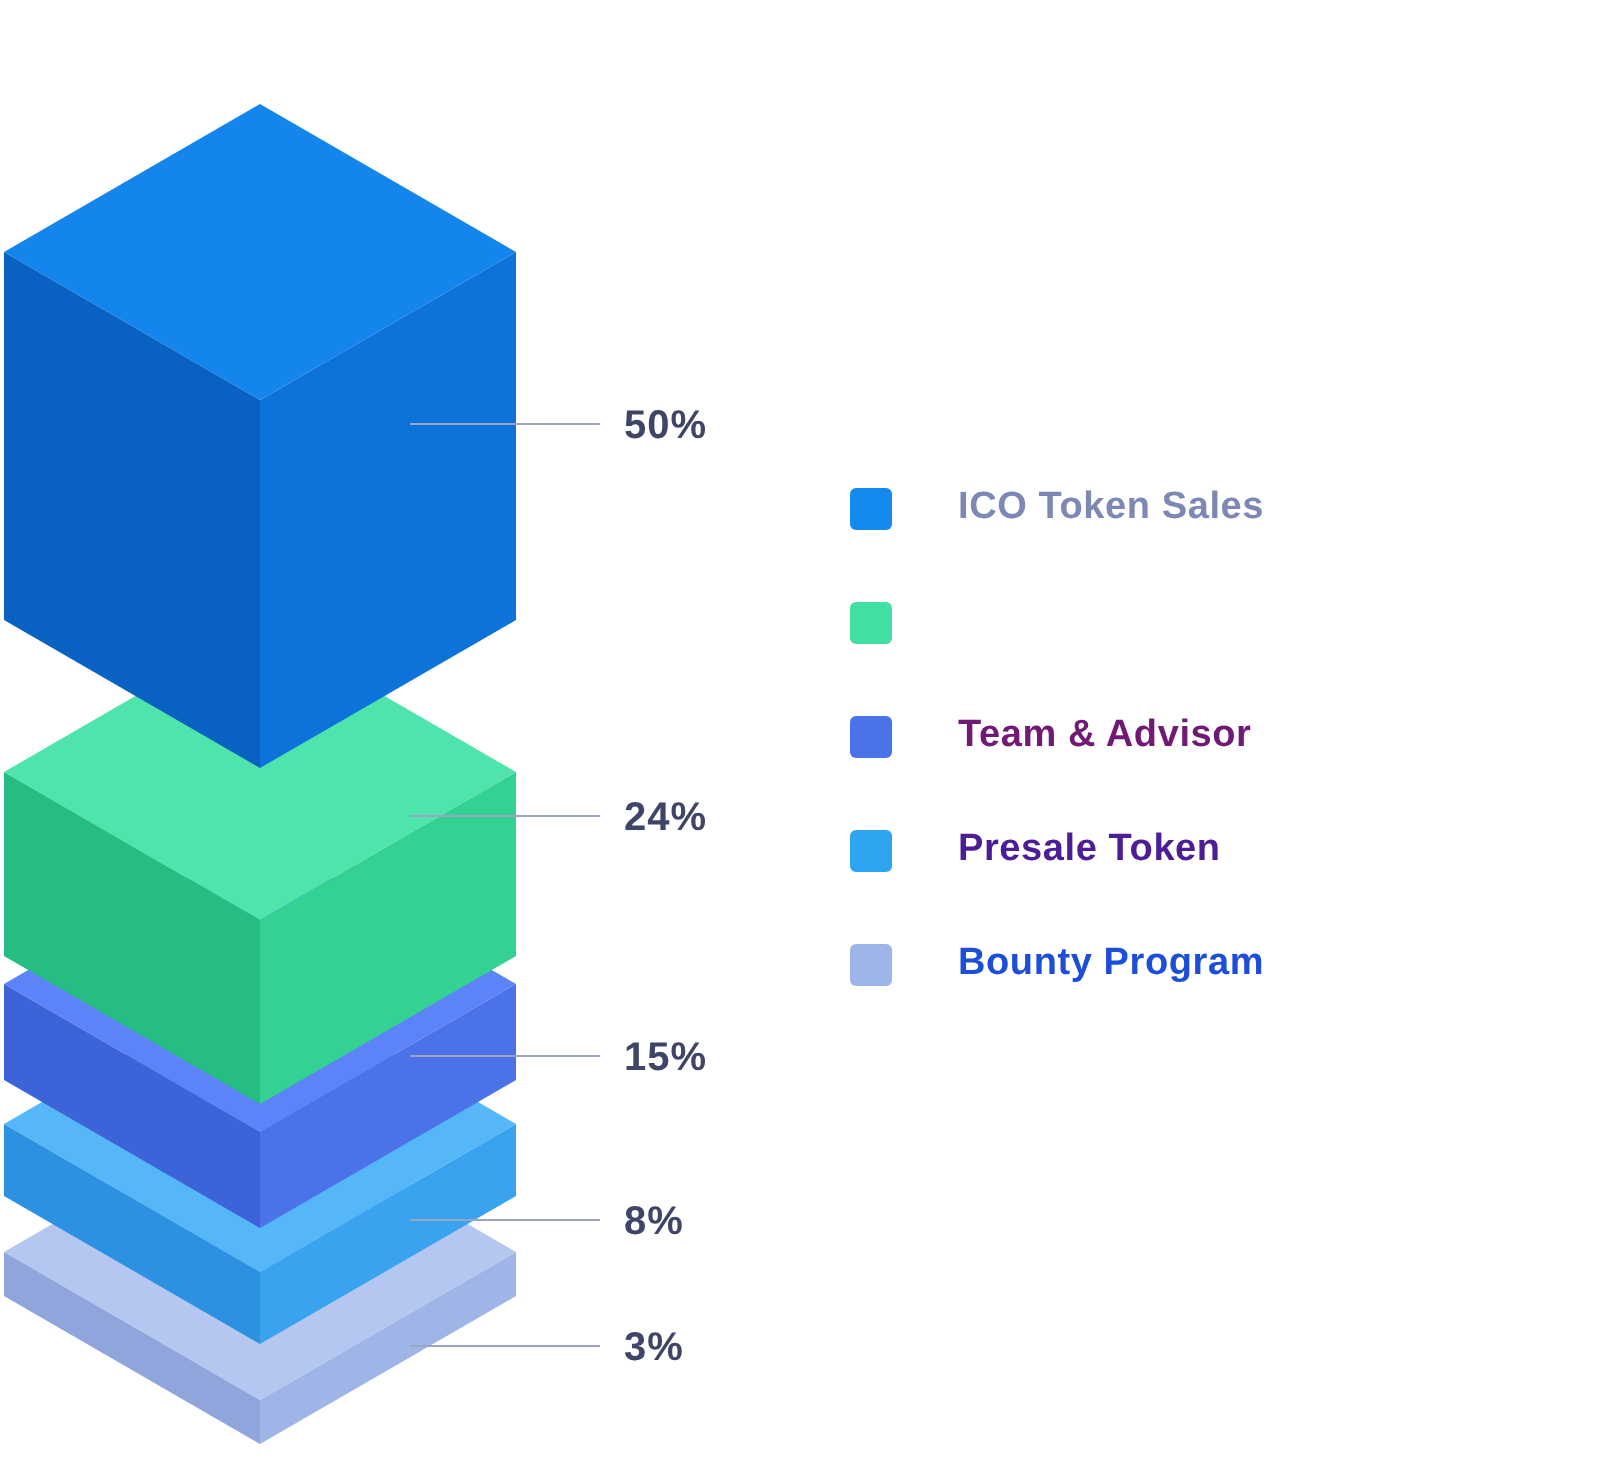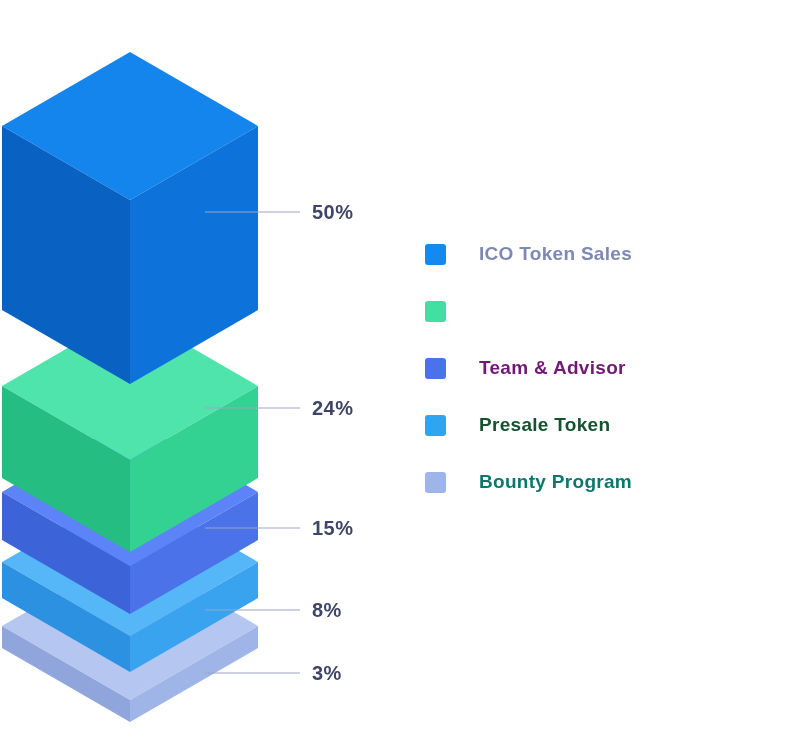--- a/index.html
+++ b/index.html
@@ -90,20 +90,20 @@
       </div>
       <div class="legend-row">
         <span class="legend-swatch" style="background: rgb(65, 223, 162);"></span>
       </div>
       <div class="legend-row">
         <span class="legend-swatch" style="background: rgb(74, 115, 233);"></span>
         <span class="legend-label" style="color: #701a75;">Team &amp; Advisor</span>
       </div>
       <div class="legend-row">
         <span class="legend-swatch" style="background: rgb(46, 165, 241);"></span>
-        <span class="legend-label" style="color: #14532d;">Presale Token</span>
+        <span class="legend-label" style="color: #4c1d95;">Presale Token</span>
       </div>
       <div class="legend-row">
         <span class="legend-swatch" style="background: rgb(157, 181, 233);"></span>
-        <span class="legend-label" style="color: #0f766e;">Bounty Program</span>
+        <span class="legend-label" style="color: #1d4ed8;">Bounty Program</span>
       </div>
     </div>
 </div>
 
 </body></html>

